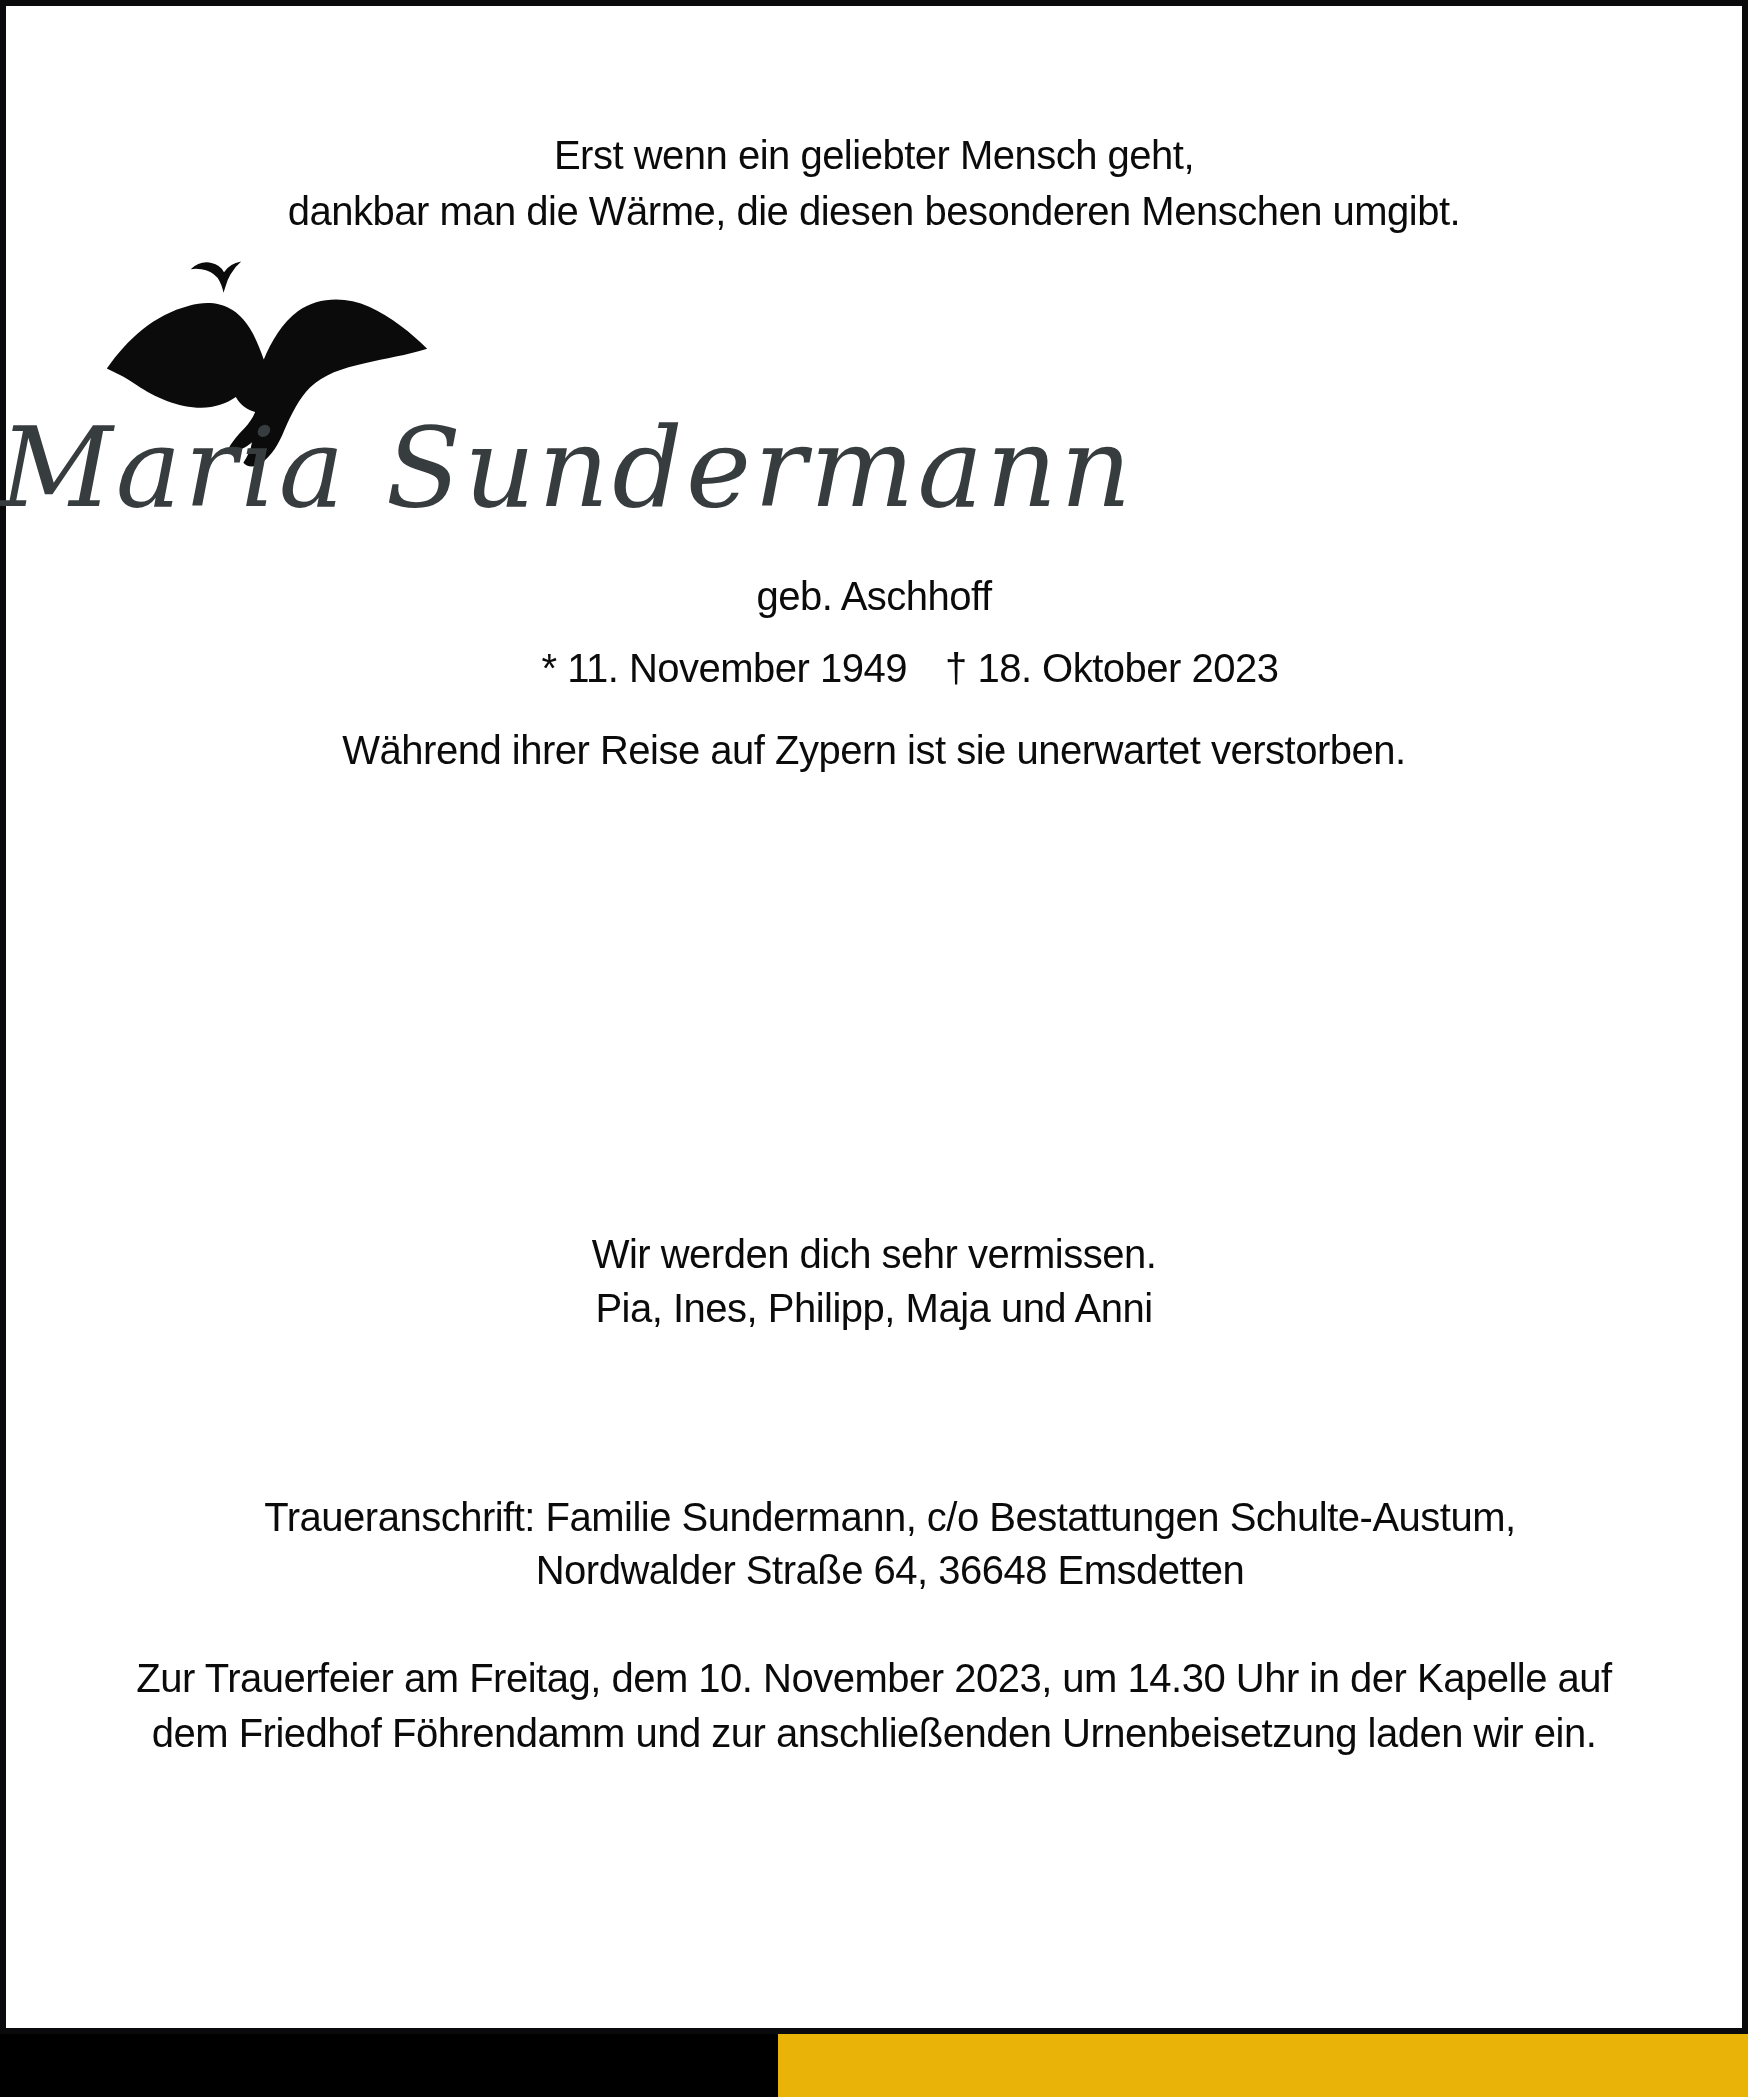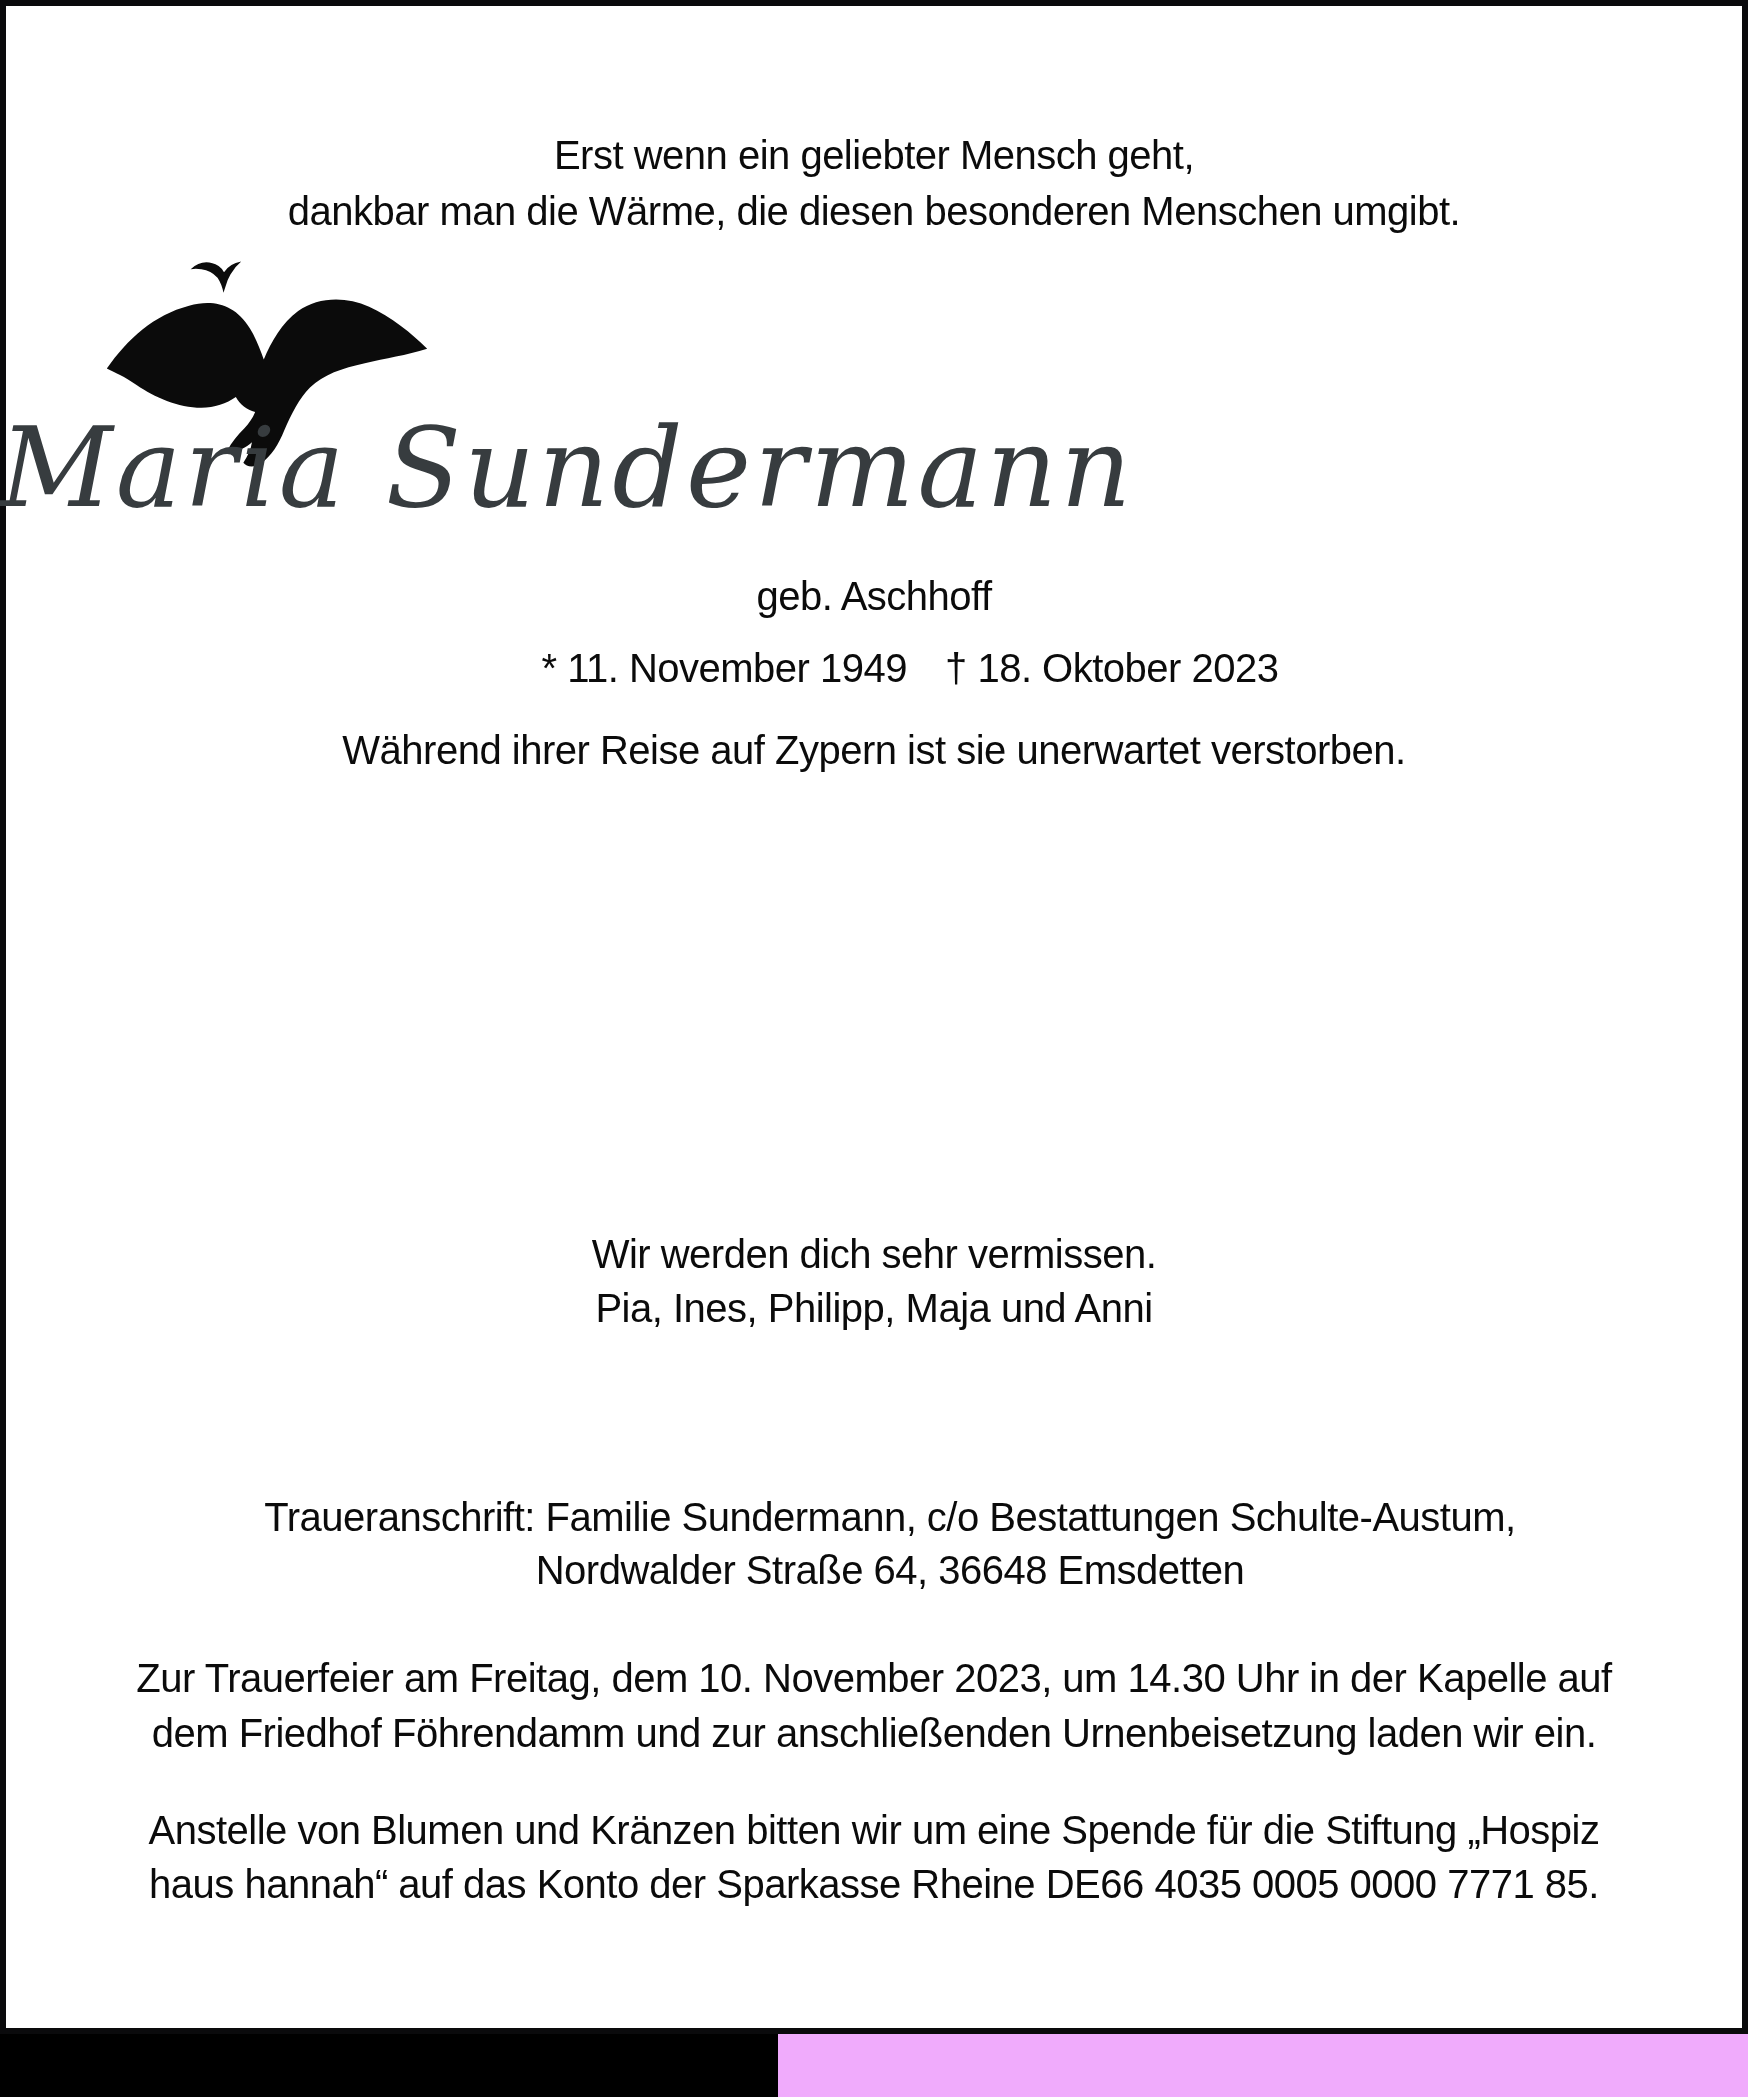--- a/index.html
+++ b/index.html
@@ -1,20 +1,20 @@
 <!DOCTYPE html>
 <html style="font-size:8.6px"><head>
 <meta charset="utf-8">
 <style>
   html, body { margin: 0; padding: 0; background: #ffffff; }
   .page {
     position: relative;
     width: 1748px;
     height: 2097px;
-    background: #f0abfc;
+    background: #eab308;
     overflow: hidden;
     font-family: "Liberation Sans", sans-serif;
     color: #0b0b0b;
   }
   .frame {
     position: absolute;
     left: 0; top: 0;
     width: 1748px; height: 2034px;
     box-sizing: border-box;
     border: 6px solid #0a0a0c;
@@ -99,21 +99,17 @@
   <div class="tblock lh98" style="top:1491px;padding-left:16px;">
     <span class="line">Traueranschrift: Familie Sundermann, c/o Bestattungen Schulte-Austum,</span>
     <span class="line">Nordwalder Straße 64, 36648 Emsdetten</span>
   </div>
 
   <div class="tblock lh102" style="top:1651px;">
     <span class="line">Zur Trauerfeier am Freitag, dem 10. November 2023, um 14.30 Uhr in der Kapelle auf</span>
     <span class="line">dem Friedhof Föhrendamm und zur anschließenden Urnenbeisetzung laden wir ein.</span>
   </div>
 
-  <div class="tblock lh100" style="top:1803px;">
-    <span class="line">Anstelle von Blumen und Kränzen bitten wir um eine Spende für die Stiftung „Hospiz</span>
-    <span class="line">haus hannah“ auf das Konto der Sparkasse Rheine DE66 4035 0005 0000 7771 85.</span>
-  </div>
 
   <div class="bottom-bar"></div>
 
 </div>
 
 
 </body></html>

